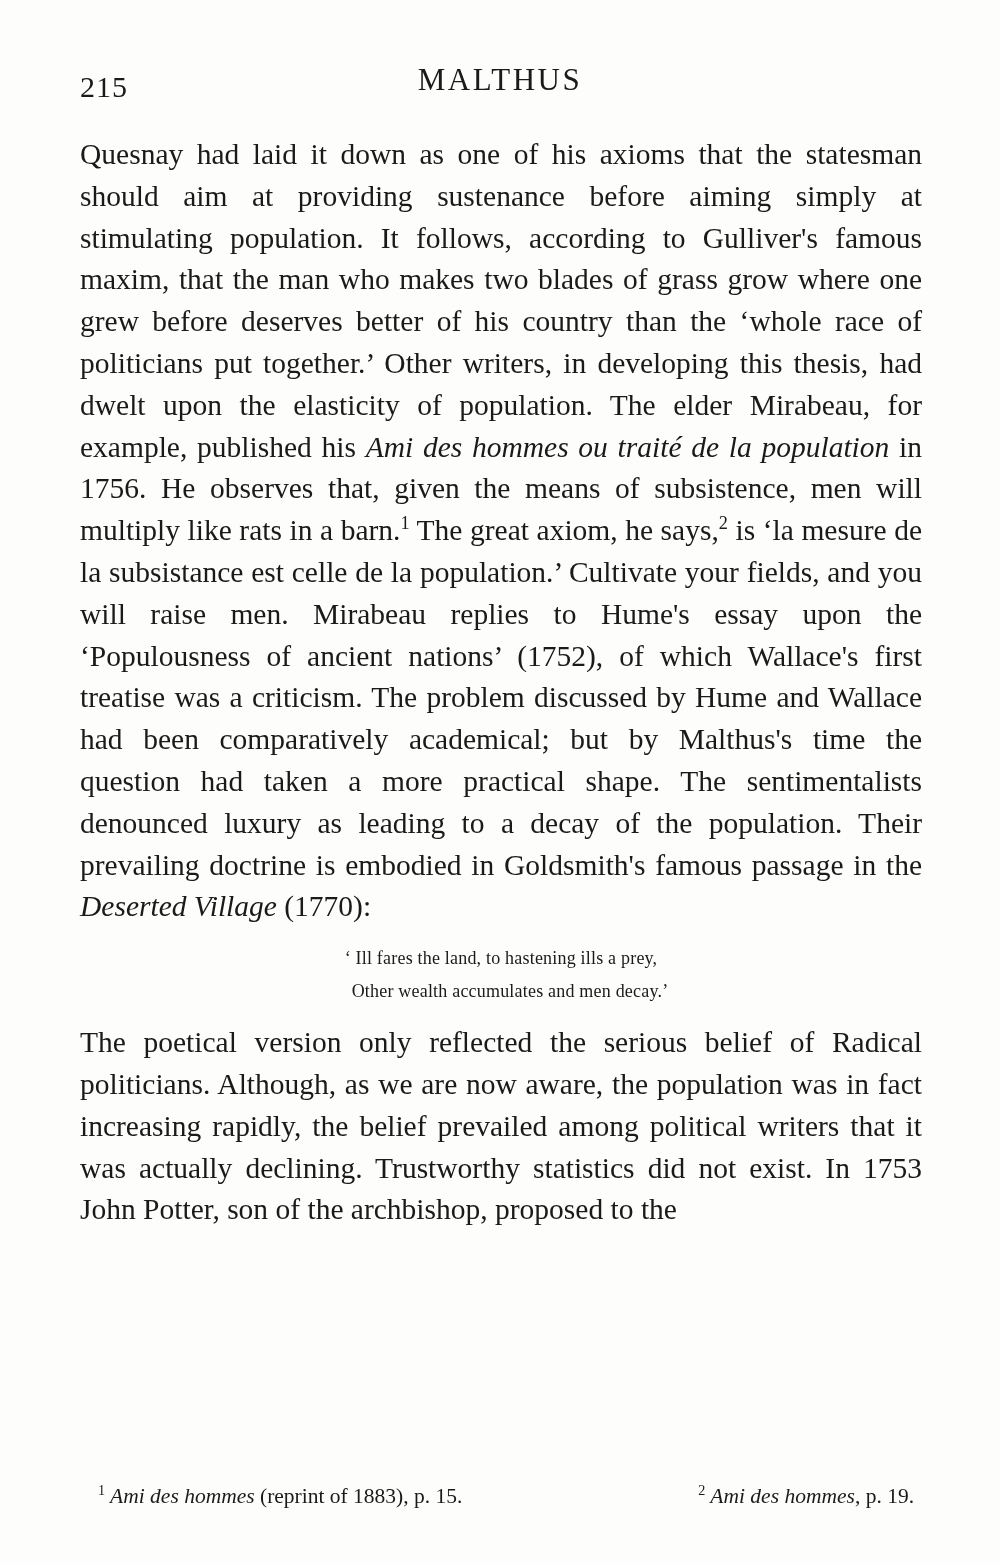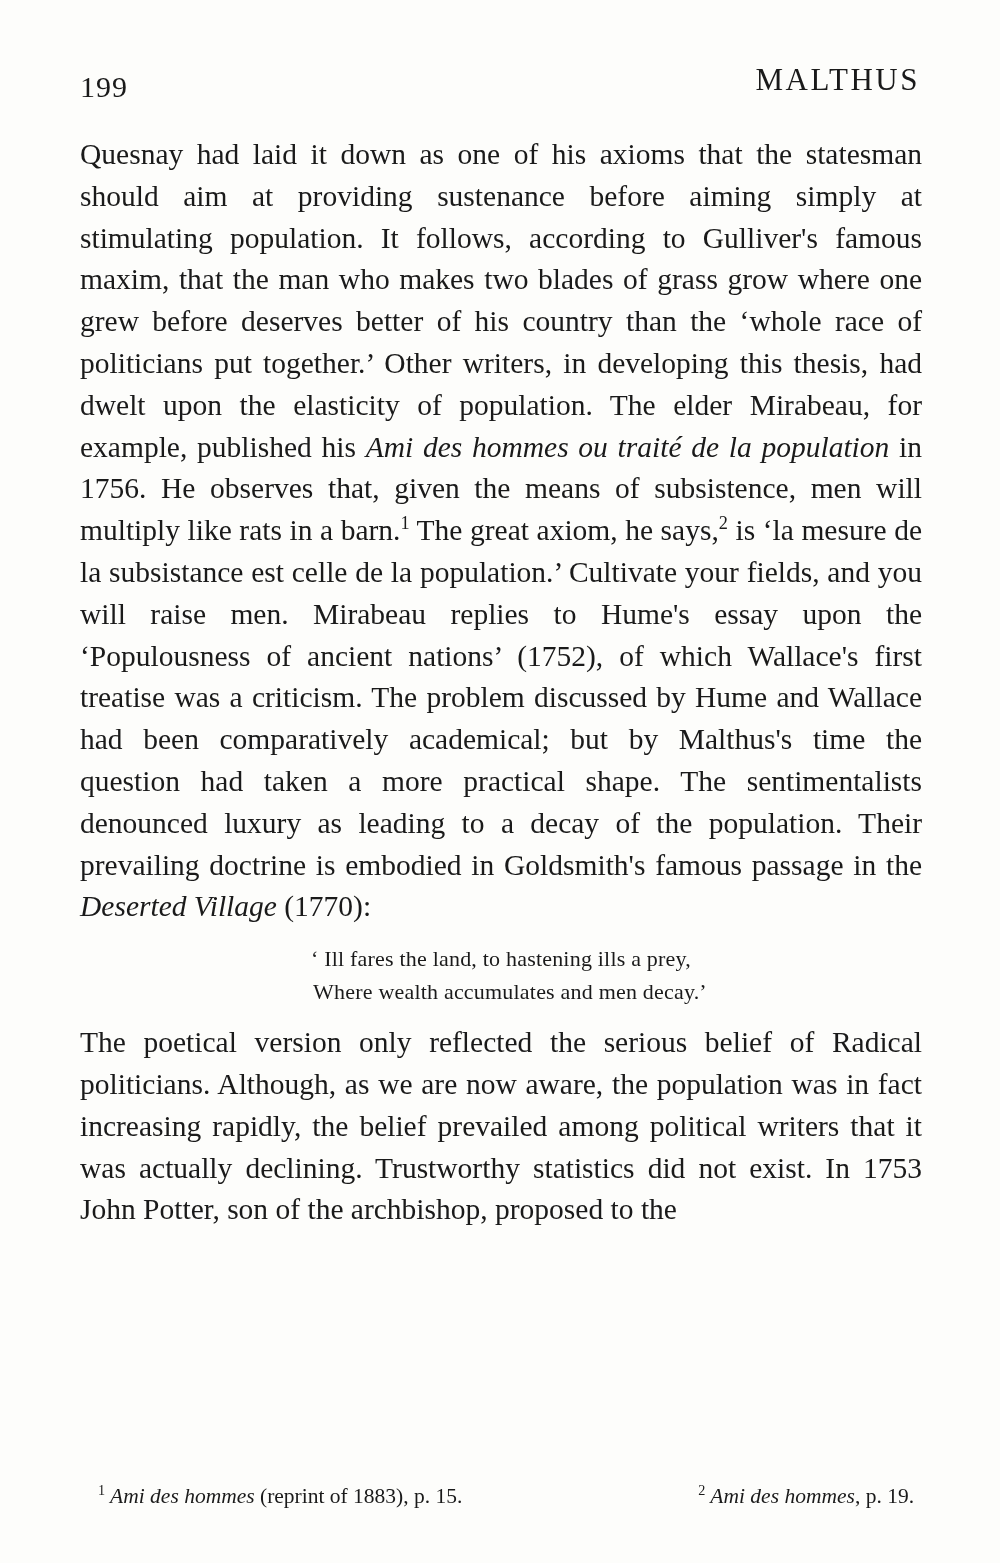--- a/index.html
+++ b/index.html
@@ -35,21 +35,21 @@
     top: 8px;
     font-size: 30px;
     letter-spacing: 1px;
     font-family: "Liberation Serif", serif;
   }
   .running-head {
     position: absolute;
     left: 0;
     right: 0;
     top: 0;
-    text-align: right;
+    text-align: center;
     font-size: 31px;
     letter-spacing: 2.5px;
     font-family: "Liberation Serif", serif;
   }
   .body-text {
     position: absolute;
     top: 134px;
     left: 80px;
     width: 842px;
     font-size: 29.5px;
@@ -57,21 +57,21 @@
     text-align: justify;
     text-justify: inter-word;
     font-family: "Liberation Serif", serif;
   }
   .body-text p {
     margin: 0;
   }
   .verse {
     margin: 14px 0 14px 0;
     text-align: center;
-    font-size: 22px;
+    font-size: 18px;
     line-height: 33px;
     letter-spacing: 0.2px;
   }
   .verse .line {
     display: block;
     text-align: center;
   }
   .verse .line.l1 { margin-left: 0; }
   .verse .line.l2 { margin-left: 18px; }
   em, .ital {
@@ -109,33 +109,33 @@
     font-size: 0.66em;
     margin-right: 5px;
   }
 </style>
 </head>
 <body>
 
 <div class="page">
 
   <div class="header">
-    <div class="folio">199</div>
+    <div class="folio">215</div>
     <div class="running-head">MALTHUS</div>
   </div>
 
   <div class="body-text">
 
     <p class="para1">
       <span>Quesnay had laid it down as one of his axioms that the statesman should aim at providing sustenance before aiming simply at stimulating population.  It follows, according to Gulliver's famous maxim, that the man who makes two blades of grass grow where one grew before deserves better of his country than the ‘whole race of politicians put together.’  Other writers, in developing this thesis, had dwelt upon the elasticity of population. The elder Mirabeau, for example, published his </span><em>Ami des hommes ou traité de la population</em><span> in 1756.  He observes that, given the means of subsistence, men will multiply like rats in a barn.</span><sup>1</sup><span>  The great axiom, he says,</span><sup>2</sup><span> is ‘la mesure de la subsistance est celle de la population.’ Cultivate your fields, and you will raise men.   Mirabeau replies to Hume's essay upon the ‘Populousness of ancient nations’ (1752), of which Wallace's first treatise was a criticism.  The problem discussed by Hume and Wallace had been comparatively academical; but by Malthus's time the question had taken a more practical shape.  The sentimentalists denounced luxury as leading to a decay of the population.  Their prevailing doctrine is embodied in Goldsmith's famous passage in the </span><em>Deserted Village</em><span> (1770):</span>
     </p>
 
     <div class="verse">
       <span class="line l1">‘ Ill fares the land, to hastening ills a prey,</span>
-      <span class="line l2">Where wealth accumulates and men decay.’</span>
+      <span class="line l2">Other wealth accumulates and men decay.’</span>
     </div>
 
     <p class="para2">The poetical version only reflected the serious belief of Radical politicians.  Although, as we are now aware, the population was in fact increasing rapidly, the belief prevailed among political writers that it was actually declining.  Trustworthy statistics did not exist.  In 1753 John Potter, son of the archbishop, proposed to the</p>
 
   </div>
 
   <div class="footnotes">
     <div class="footnote-row">
       <div class="fn fn-left">
         <sup>1</sup><em>Ami des hommes</em><span> (reprint of 1883), p. 15.</span>

